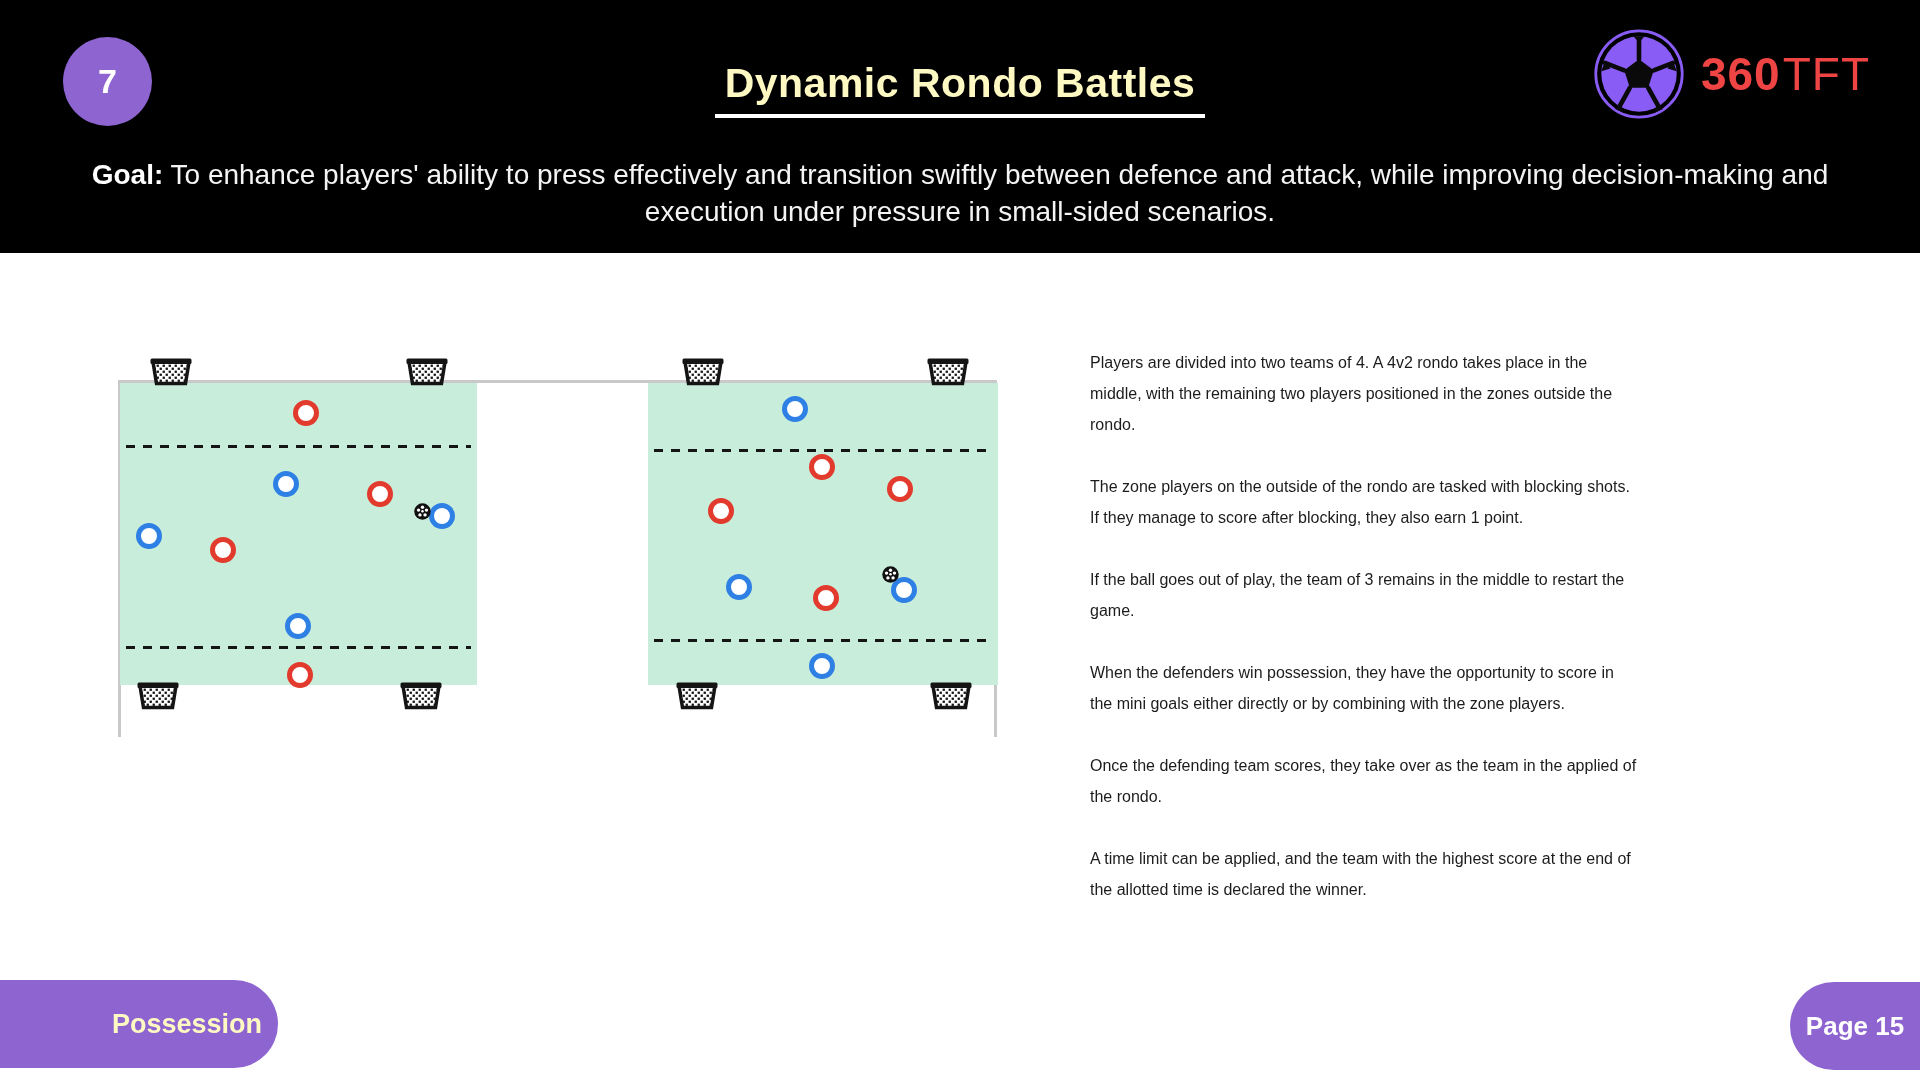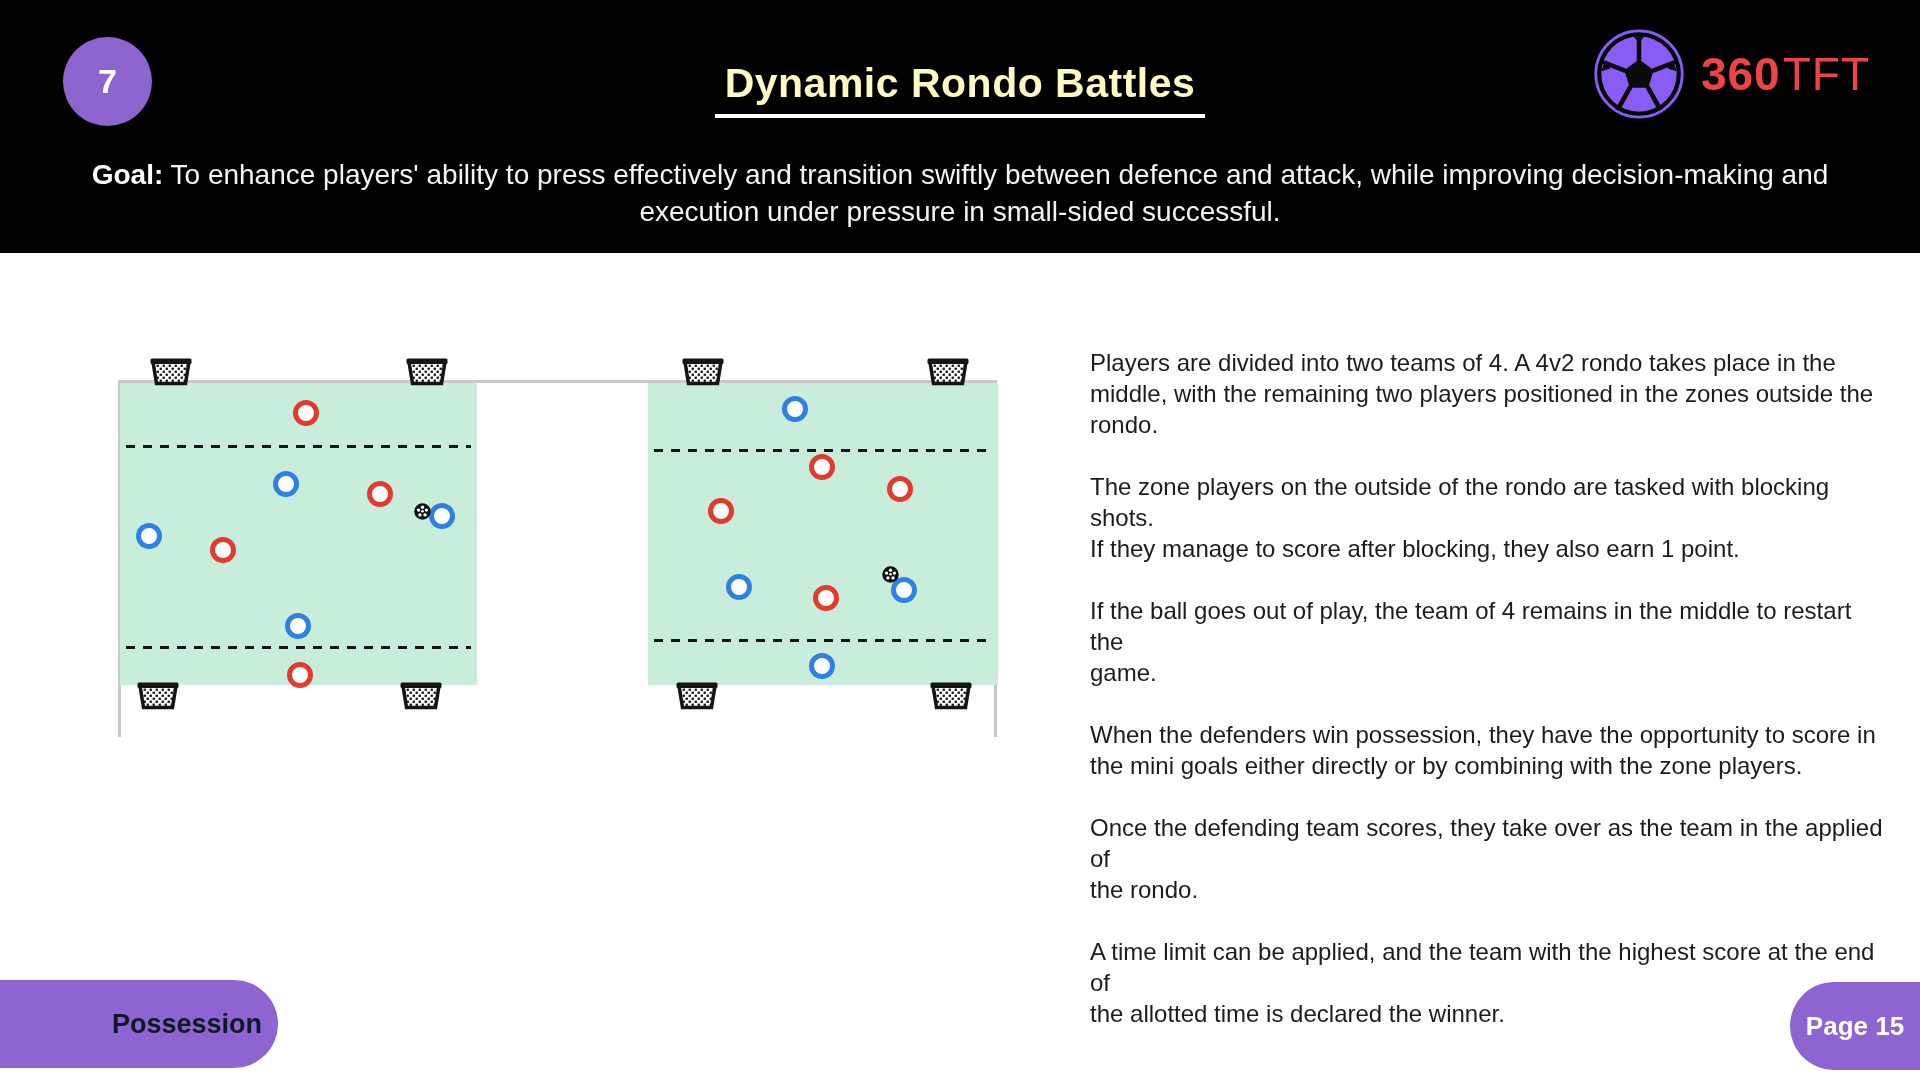--- a/index.html
+++ b/index.html
@@ -35,28 +35,28 @@
   .player{position:absolute;width:26px;height:26px;border-radius:50%;background:#fff;
           box-sizing:border-box;}
   .player.red{border:5px solid var(--red,#e23a2c);}
   .player.blue{border:5px solid var(--blue,#2f80e4);}
   .ball{position:absolute;width:17px;height:17px;}
   .goal{}
   .mini-goal{position:absolute;width:42px;height:28px;}
 
   
   .instructions{position:absolute;left:1090px;top:347px;width:800px;color:#1c1c1c;
-                font-size:24px;line-height:31px;}
+                font-size:16px;line-height:31px;}
   .instructions p{margin:0 0 31px 0;white-space:pre-line;}
 
   
   .badge-cat{position:absolute;left:0;top:980px;width:278px;height:88px;
              background:var(--accent,#8d64d0);border-radius:0 44px 44px 0;
              display:flex;align-items:center;justify-content:flex-end;padding-right:16px;
-             box-sizing:border-box;color:#0f172a;font-size:27px;font-weight:bold;}
+             box-sizing:border-box;color:#fef9c3;font-size:27px;font-weight:bold;}
   .badge-page{position:absolute;left:1790px;top:982px;width:130px;height:88px;
               background:var(--accent,#8d64d0);border-radius:44px 0 0 44px;
               display:flex;align-items:center;justify-content:center;
               color:#fff;font-size:26px;font-weight:bold;}
   .hidden-defs{position:absolute;width:0;height:0;}
 </style>
 </head>
 <body>
 
 <svg class="hidden-defs" aria-hidden="true">
@@ -74,21 +74,21 @@
   <div class="header">
     <div class="num-badge">7</div>
 
     <div class="title-wrap">
       <span class="title">Dynamic Rondo Battles</span>
     </div>
 
     <div class="goal">
       <b>Goal:</b>
       <span>To enhance players' ability to press effectively and transition swiftly between defence and attack, while improving decision-making and</span><br>
-      <span>execution under pressure in small-sided successful.</span>
+      <span>execution under pressure in small-sided scenarios.</span>
     </div>
 
     <div class="logo">
       <svg class="logo-ball" viewBox="0 0 100 100">
         <circle cx="50" cy="50" r="47" fill="none" stroke="#8a5cf6" stroke-width="3"></circle>
         <circle cx="50" cy="50" r="41" fill="#8a5cf6"></circle>
         <polygon points="50,34 34,46 40,65 60,65 66,46" fill="#0a0a0a"></polygon>
         <g stroke="#0a0a0a" stroke-width="5" stroke-linecap="round">
           <line x1="50" y1="34" x2="50" y2="12"></line>
           <line x1="34" y1="46" x2="13" y2="38"></line>
@@ -192,21 +192,21 @@
           </svg></div>
       </div>
     </div>
 
   <div class="instructions" id="instructions">
       <p>Players are divided into two teams of 4. A 4v2 rondo takes place in the
 middle, with the remaining two players positioned in the zones outside the
 rondo.</p>
       <p>The zone players on the outside of the rondo are tasked with blocking shots.
 If they manage to score after blocking, they also earn 1 point.</p>
-      <p>If the ball goes out of play, the team of 4 remains in the middle to restart the
+      <p>If the ball goes out of play, the team of 3 remains in the middle to restart the
 game.</p>
       <p>When the defenders win possession, they have the opportunity to score in
 the mini goals either directly or by combining with the zone players.</p>
       <p>Once the defending team scores, they take over as the team in the applied of
 the rondo.</p>
       <p>A time limit can be applied, and the team with the highest score at the end of
 the allotted time is declared the winner.</p>
     </div>
 
   <div class="badge-cat">Possession</div>

